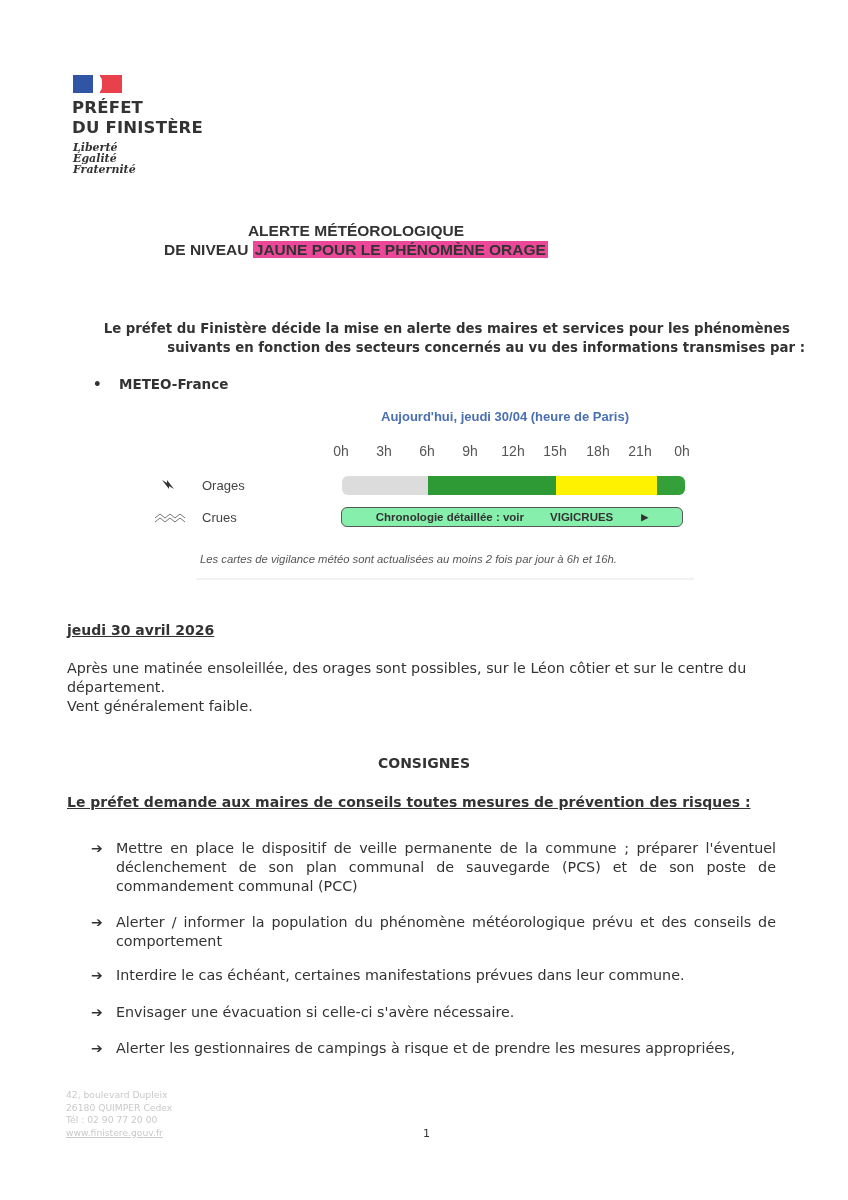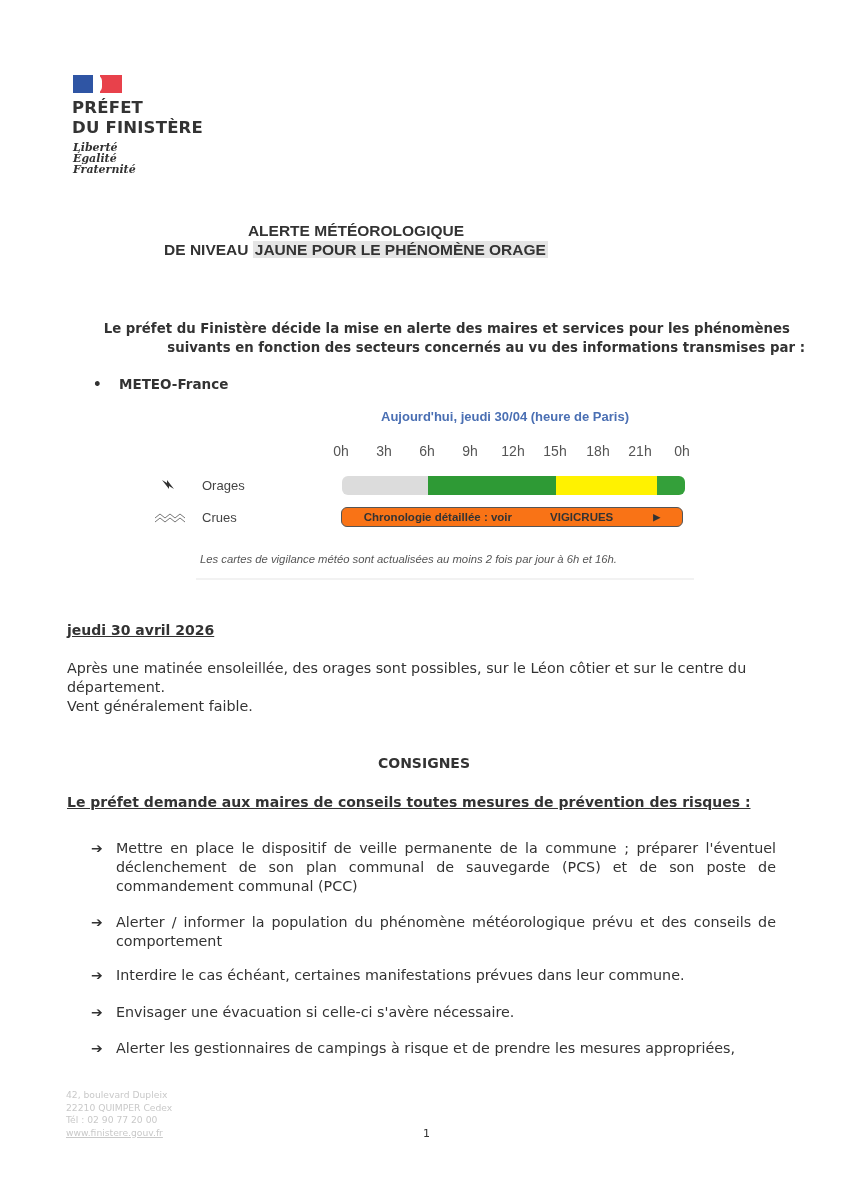--- a/index.html
+++ b/index.html
@@ -9,34 +9,34 @@
   
   .flag { left: 73px; top: 75px; width: 49px; height: 18px; }
   .flag .blue { position: absolute; left: 0; top: 0; width: 22px; height: 18px; background: #2f55a4; }
   .flag .red { position: absolute; left: 27px; top: 0; width: 22px; height: 18px; background: #e8414b; }
   .flag .mid { position: absolute; left: 20px; top: 0; width: 9px; height: 18px; background: #fff; border-radius: 0 6px 6px 0; }
   .prefet-line { font-family: "DejaVu Sans", sans-serif; font-weight: bold; font-size: 16.5px; color: #333; letter-spacing: 0.2px; line-height: 20px; }
   .motto { font-family: "DejaVu Serif", serif; font-style: italic; font-weight: bold; font-size: 11px; color: #333; line-height: 11px; }
 
   
   .title { left: 0; width: 712px; text-align: center; font-family: "Liberation Sans", sans-serif; font-weight: bold; font-size: 15.5px; color: #333; line-height: 19px; }
-  .hl { background: #e5e5e5; padding: 0 2px; }
+  .hl { background: #ec4899; padding: 0 2px; }
 
   .intro { left: 60px; width: 730px; text-align: right; font-family: "DejaVu Sans", sans-serif; font-weight: bold; font-size: 13.3px; line-height: 19px; color: #333; }
   .bullet-src { left: 93px; font-weight: bold; font-size: 13.5px; color: #333; }
   .bullet-src .dot { display: inline-block; width: 26px; }
 
   
   .vig-title { left: 340px; width: 330px; text-align: center; font-family: "Liberation Sans", sans-serif; font-weight: bold; font-size: 13px; color: #4a6fb3; }
   .ticks { left: 331px; top: 443px; width: 365px; height: 18px; }
   .tick { position: absolute; top: 0; font-family: "Liberation Sans", sans-serif; font-size: 14px; color: #555; transform: translateX(-50%); }
   .phen-label { font-family: "Liberation Sans", sans-serif; font-size: 13px; color: #444; }
   .bar { left: 342px; top: 476px; width: 343px; height: 19px; border-radius: 6px; overflow: hidden; display: flex; }
   .bar .seg { height: 100%; }
-  .crues-btn { left: 341px; top: 507px; width: 342px; height: 20px; border: 1.5px solid #555; border-radius: 6px; box-sizing: border-box; display: flex; align-items: center; justify-content: center; font-family: "Liberation Sans", sans-serif; font-weight: bold; font-size: 11.5px; color: #333; gap: 22px; background: #f97316; }
+  .crues-btn { left: 341px; top: 507px; width: 342px; height: 20px; border: 1.5px solid #555; border-radius: 6px; box-sizing: border-box; display: flex; align-items: center; justify-content: center; font-family: "Liberation Sans", sans-serif; font-weight: bold; font-size: 11.5px; color: #333; gap: 10px; background: #86efac; }
   .crues-btn .vig { margin-left: 16px; }
   .crues-btn .tri { font-size: 9px; margin-left: 18px; }
   .vig-note { left: 200px; width: 480px; font-family: "Liberation Sans", sans-serif; font-style: italic; font-size: 11.3px; color: #555; }
   .vig-sep { left: 196px; top: 578px; width: 498px; height: 2px; background: #f2f2f2; }
 
   
   .date { left: 67px; font-weight: bold; font-size: 14px; text-decoration: underline; color: #333; }
   .para { left: 67px; width: 720px; font-size: 14.3px; line-height: 19px; color: #333; }
   .consignes { left: 0; width: 848px; text-align: center; font-weight: bold; font-size: 14px; color: #333; }
   .demande { left: 67px; font-weight: bold; font-size: 14px; text-decoration: underline; color: #333; }
@@ -140,17 +140,17 @@
   <span class="arrow">➔</span>
   <span class="txt">Envisager une évacuation si celle-ci s'avère nécessaire.</span>
 </div>
 <div class="abs item" style="top:1039px;">
   <span class="arrow">➔</span>
   <span class="txt">Alerter les gestionnaires de campings à risque et de prendre les mesures appropriées,</span>
 </div>
 
 <div class="abs footer" style="top:1089px;">
   <div>42, boulevard Dupleix</div>
-  <div>22210 QUIMPER Cedex</div>
+  <div>26180 QUIMPER Cedex</div>
   <div>Tél : 02 90 77 20 00</div>
   <div><a>www.finistere.gouv.fr</a></div>
 </div>
 <div class="abs pagenum">1</div>
 
 </body></html>

